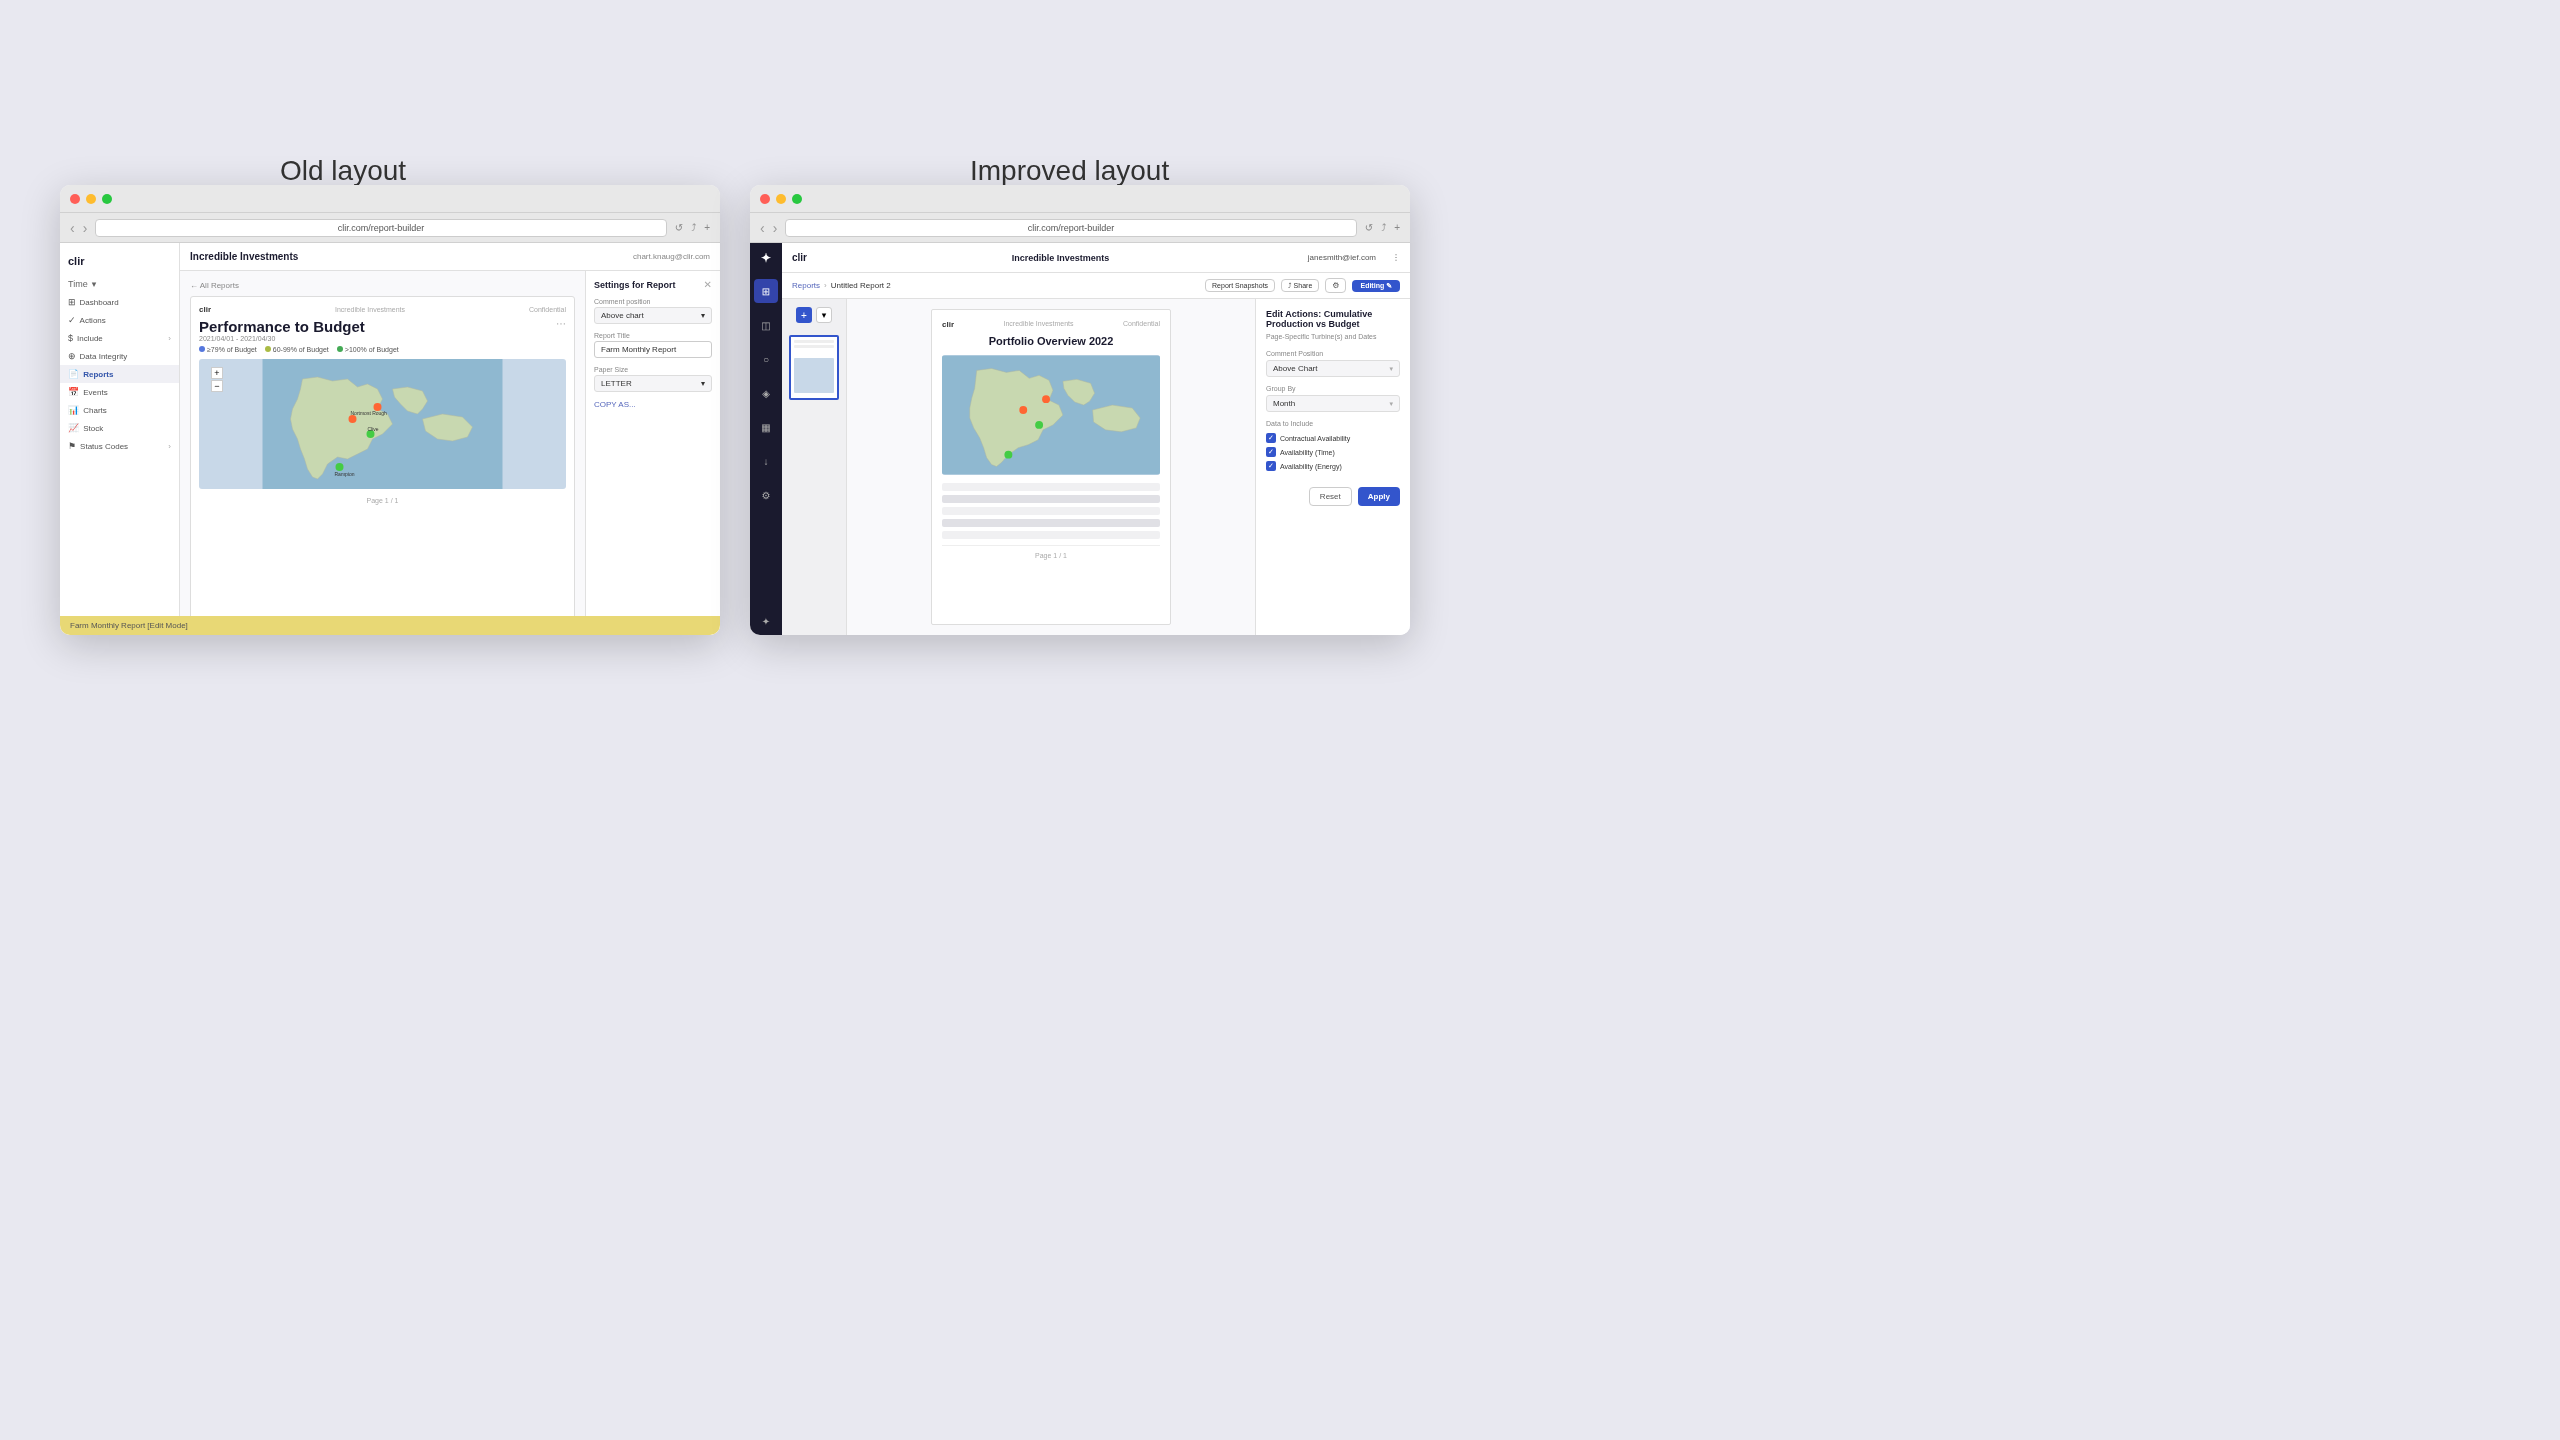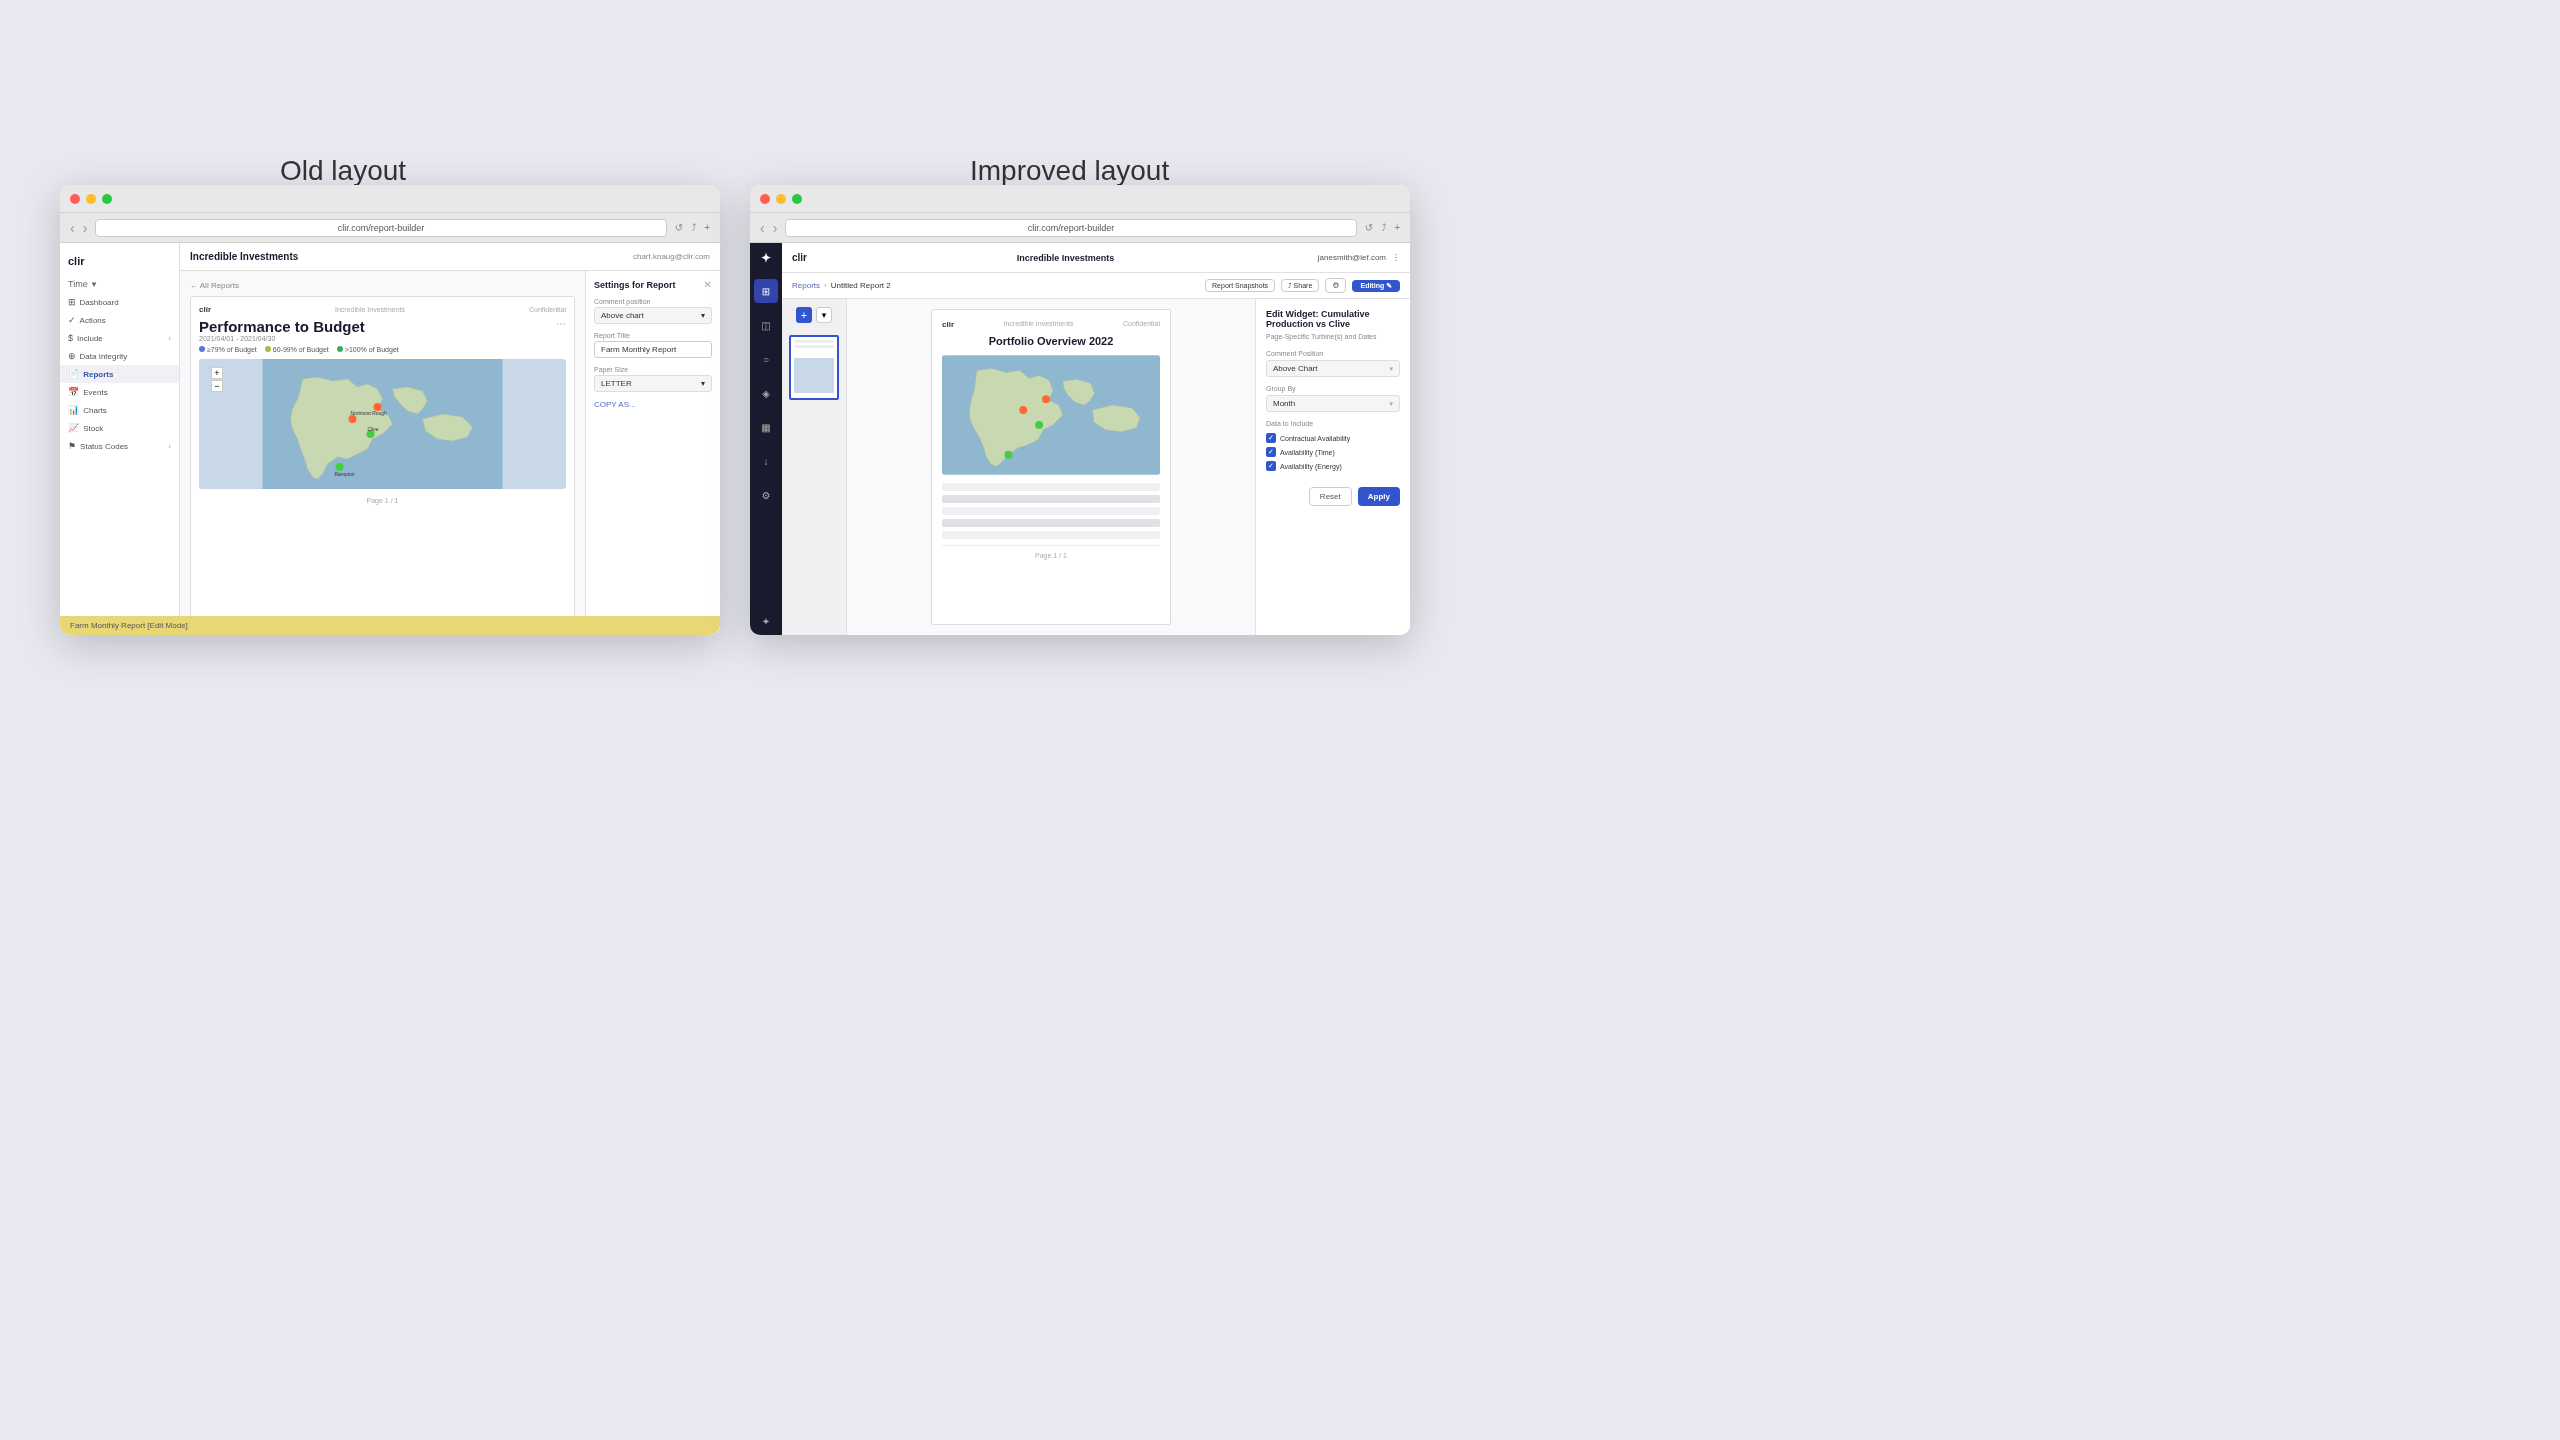--- a/index.html
+++ b/index.html
@@ -300,21 +300,21 @@
       height: 30px;
       display: flex;
       align-items: center;
       padding: 0 10px;
       font-size: 8px;
       color: #666;
       gap: 4px;
     }
     .new-topbar-logo { font-weight: 700; font-size: 10px; color: #1a1a2e; margin-right: 6px; }
     .new-topbar-center { flex: 1; text-align: center; font-size: 9px; font-weight: 600; color: #1a1a2e; }
-    .new-topbar-right { display: flex; align-items: center; gap: 6px; font-size: 8px; color: #555; margin-left: auto; }
+    .new-topbar-right { display: flex; align-items: center; gap: 16px; font-size: 8px; color: #555; margin-left: auto; }
 
     .new-subtopbar {
       background: white;
       border-bottom: 1px solid #e0e0e0;
       height: 26px;
       display: flex;
       align-items: center;
       padding: 0 10px;
       font-size: 8px;
       color: #666;
@@ -856,21 +856,21 @@
               <div class="data-row"></div>
               <div class="data-row data-row-dark"></div>
               <div class="data-row"></div>
             </div>
             <div class="report-divider"></div>
             <div class="page-num">Page 1 / 1</div>
           </div>
         </div>
 
         <div class="edit-panel">
-          <div class="edit-panel-title">Edit Widget: Cumulative Production vs Clive</div>
+          <div class="edit-panel-title">Edit Actions: Cumulative Production vs Budget</div>
           <div class="edit-panel-subtitle">Page-Specific Turbine(s) and Dates</div>
 
           <div class="form-group">
             <div class="edit-section-label">Comment Position</div>
             <div class="edit-select">
               <span>Above Chart</span>
               <span class="edit-select-arrow">▾</span>
             </div>
           </div>
 

